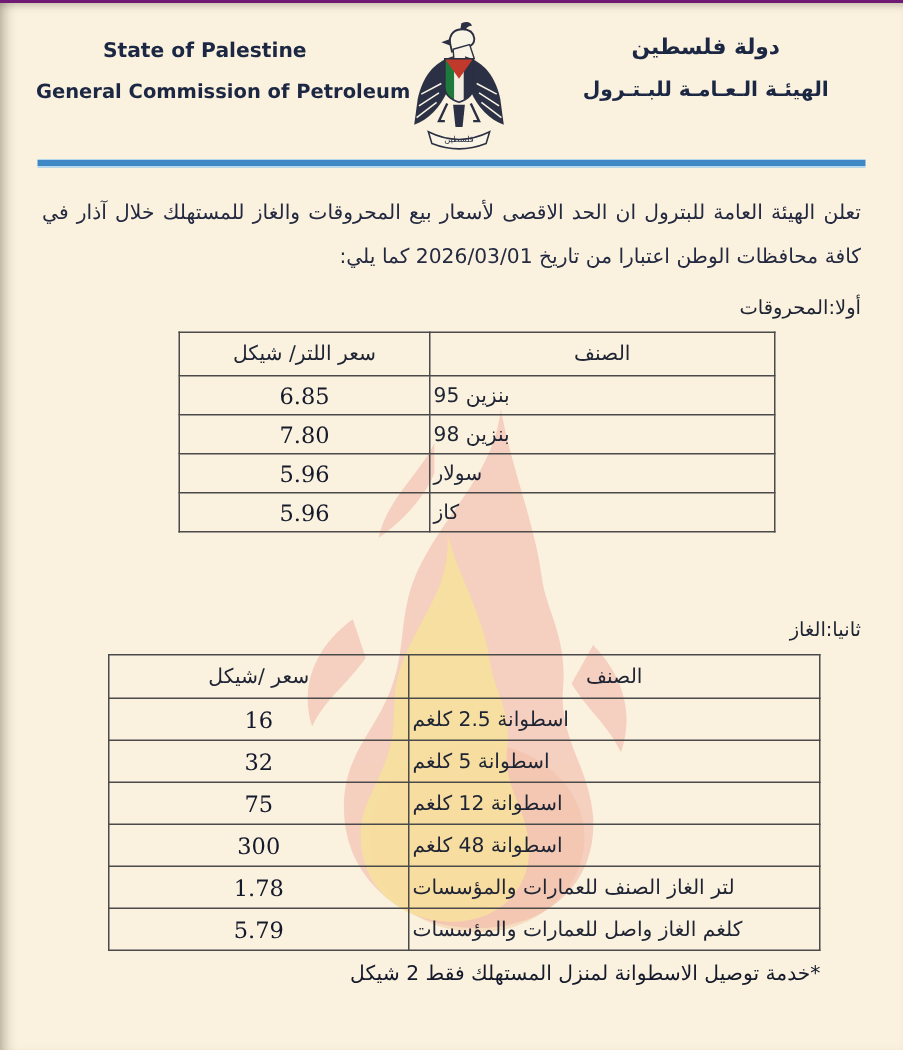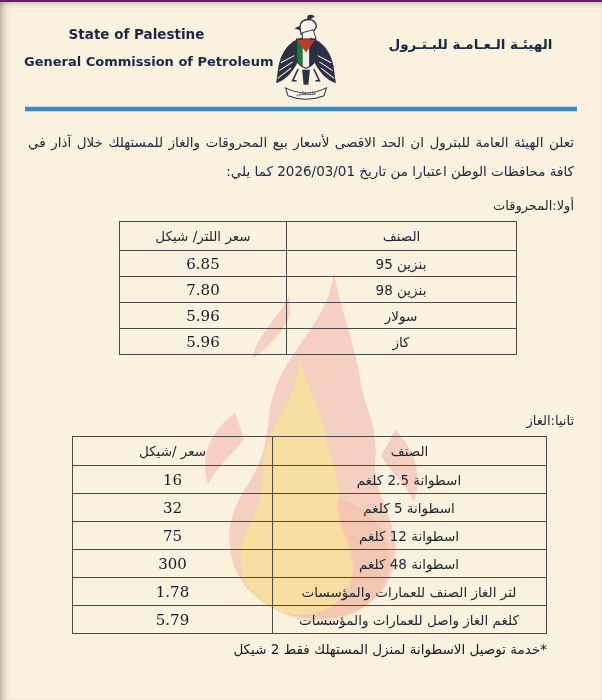--- a/index.html
+++ b/index.html
@@ -30,21 +30,21 @@
     background:linear-gradient(to bottom,#b7d7ec 0 1px,#3e88c6 1px 5px,#b7d7ec 5px 6px);
   }
   
   .doc-title{direction:rtl;text-align:center;color:#b5332a;font-weight:bold;font-size:16px;margin-top:18px;}
   .intro{direction:rtl;text-align:justify;margin:16px 28px 0 28px;font-size:13.5px;line-height:29px;color:#232940;}
   .section-label{direction:rtl;text-align:right;margin:12px 28px 0 28px;font-size:13px;color:#1e2433;}
   
   table{border-collapse:collapse;table-layout:fixed;background:transparent;}
   th,td{border:1px solid #4a4a4a;overflow:hidden;white-space:nowrap;}
   th{font-weight:normal;font-size:13.5px;height:26px;text-align:center;color:#1e2433;}
-  .cell-item{text-align:center;padding:0 3px 0 2px;font-size:13.5px;color:#1e2433;}
+  .cell-item{text-align:left;padding:0 3px 0 2px;font-size:13.5px;color:#1e2433;}
   .cell-price{text-align:center;font-family:"DejaVu Serif","DejaVu Sans",serif;font-size:15px;color:#14192b;}
   .fuel-table{width:397px;margin:8px 85px 0 auto;}
   .fuel-table td{height:23px;}
   .fuel-table .col-item{width:230px;}
   .fuel-table .col-price{width:167px;}
   .gas-table{width:474px;margin:8px 55px 0 auto;}
   .gas-table td{height:25px;}
   .gas-table .col-item{width:274px;}
   .gas-table .col-price{width:200px;}
   .gas-gap{height:46px;}
@@ -111,20 +111,21 @@
         <path d="M38 32 h24 v24 q0 9 -12 13 q-12 -4 -12 -13 z" fill="none" stroke="#2b3044" stroke-width="1.4"></path>
 
         <path d="M40 70 l-7 15 5 0 M60 70 l7 15 -5 0" stroke="#2b3044" stroke-width="2" fill="none"></path>
         <path d="M45 71 h10 l-2 19 h-6 z" fill="#2b3044"></path>
 
         <path d="M24 94 q26 13 52 0 l-3 10 q-23 9 -46 0 z" fill="#faf4e6" stroke="#2b3044" stroke-width="1.3"></path>
         <text x="50" y="103" font-size="7" text-anchor="middle" fill="#2b3044">فلسطين</text>
       </svg>
 
       <div class="hdr-right">
+        <div class="l1">دولة فلسطين</div>
         <div class="l2">الهيئـة الـعـامـة للبـتـرول</div>
       </div>
     </div>
 
     <div class="blue-rule"></div>
 
 
     <div class="intro">تعلن الهيئة العامة للبترول ان الحد الاقصى لأسعار بيع المحروقات والغاز للمستهلك خلال آذار في كافة محافظات الوطن اعتبارا من تاريخ 2026/03/01 كما يلي:</div>
 
     <div class="section-label">أولا:المحروقات</div>

